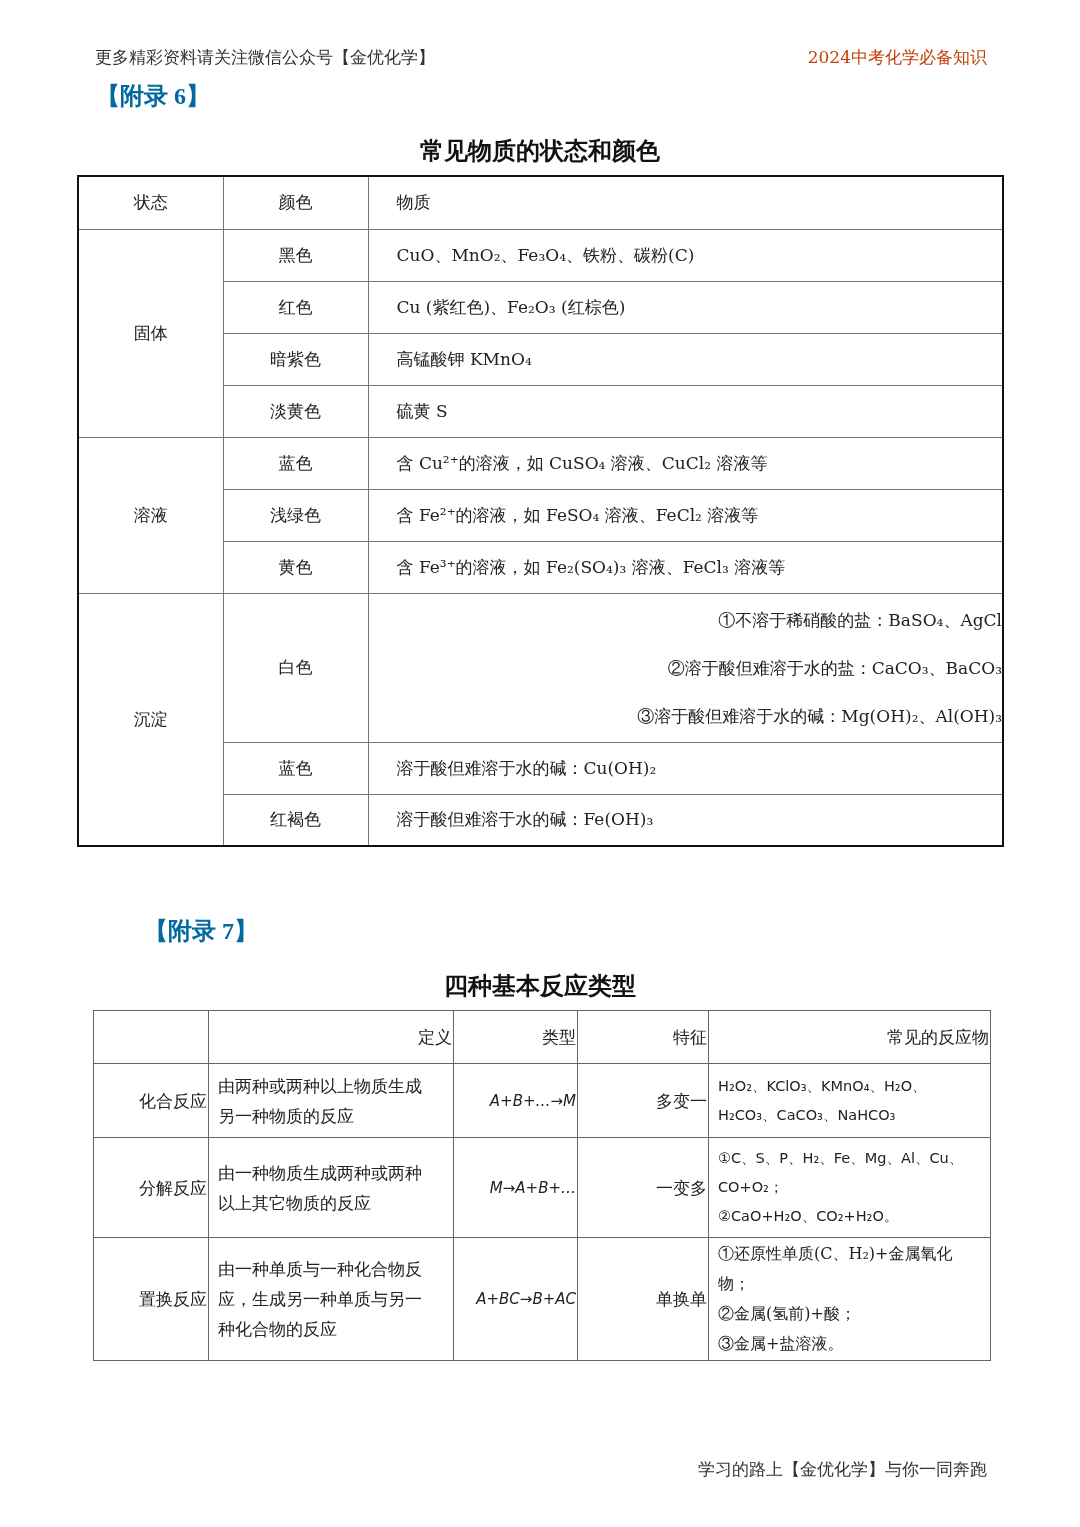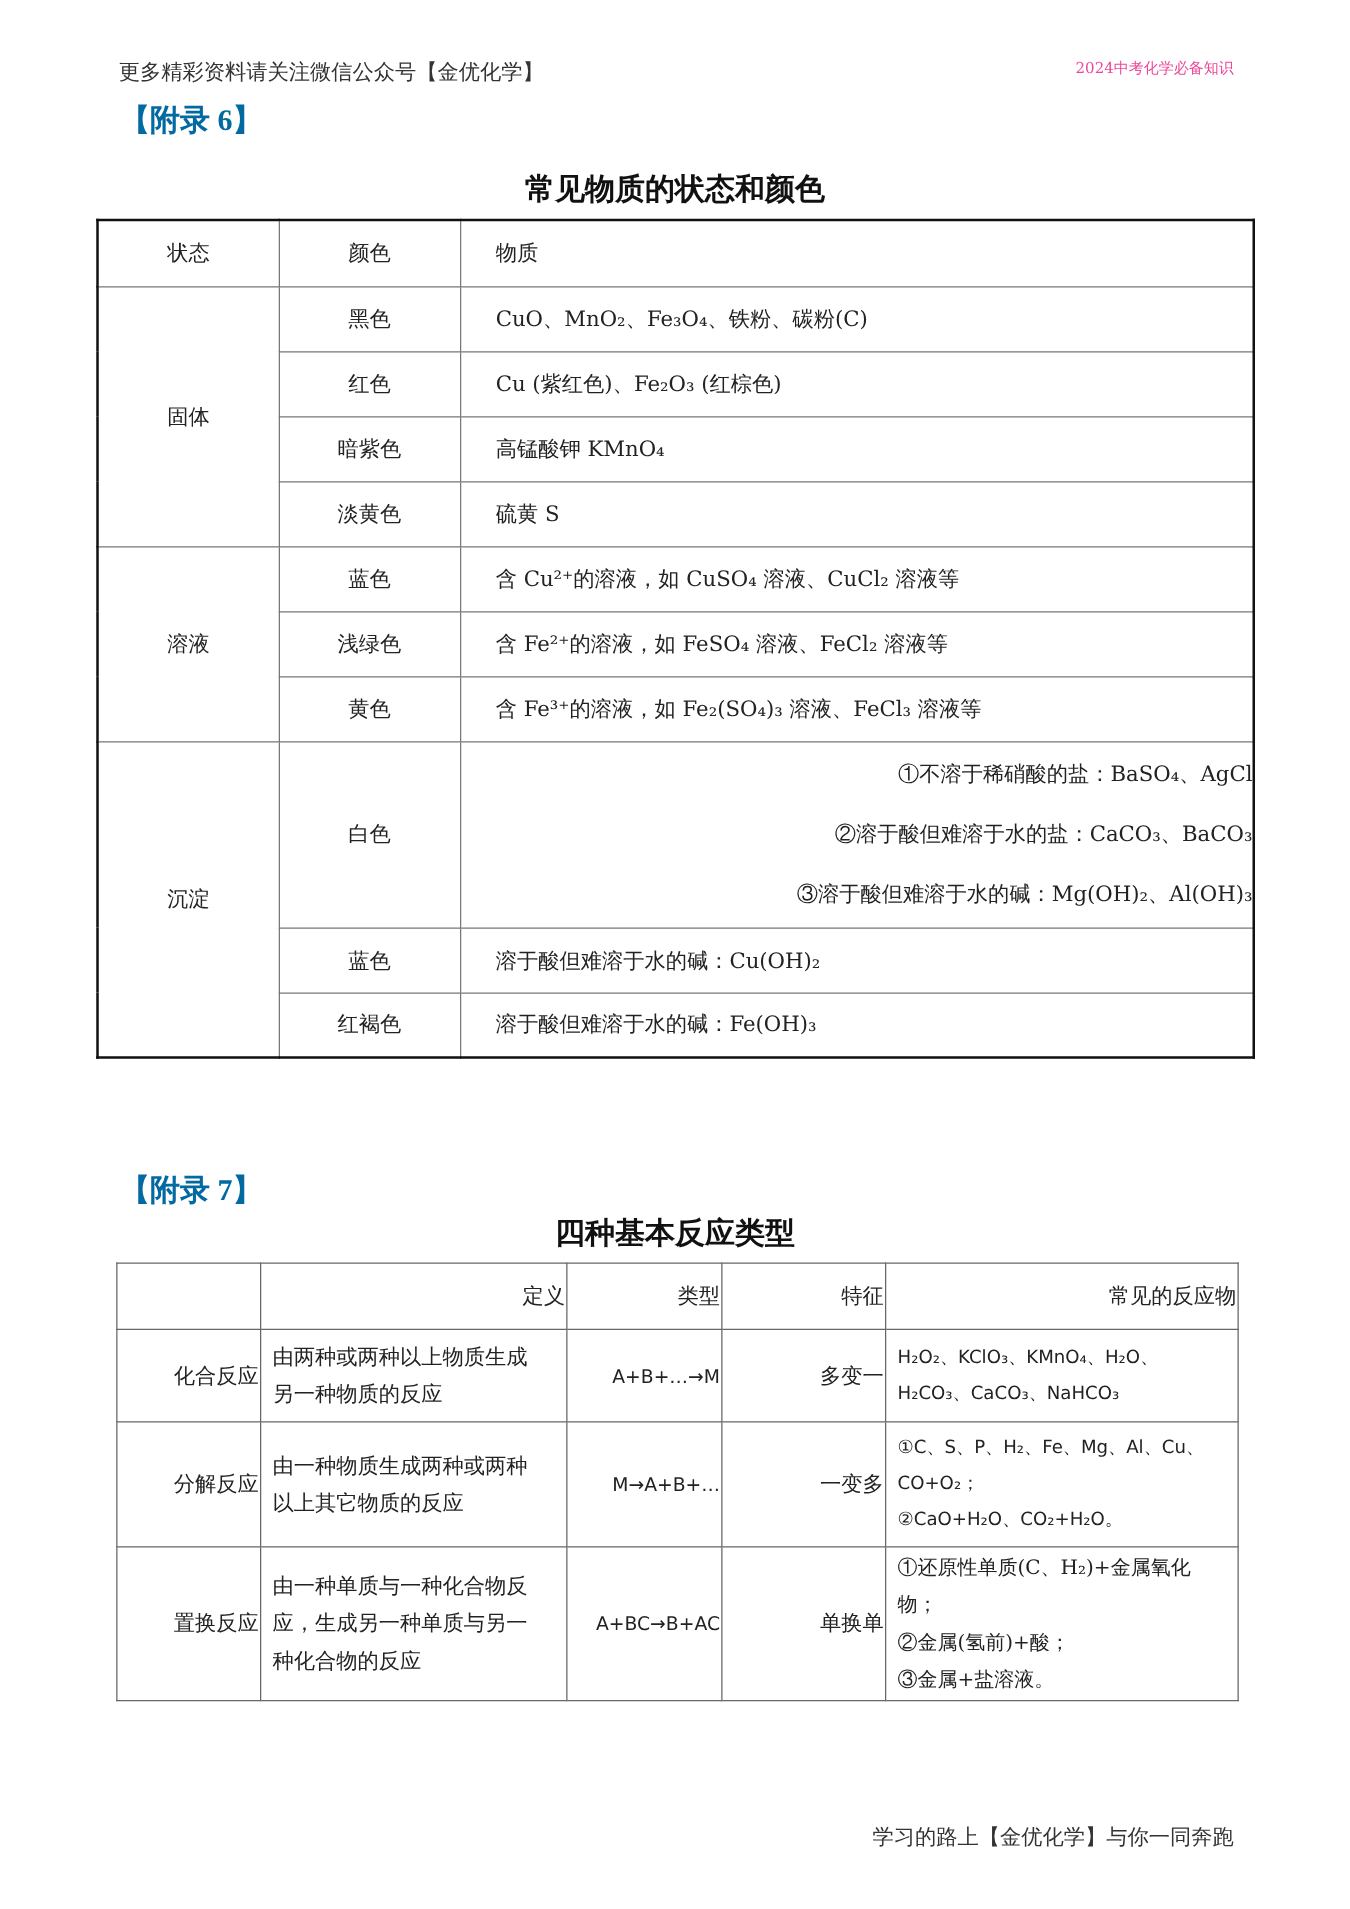--- a/index.html
+++ b/index.html
@@ -1,34 +1,34 @@
 <!DOCTYPE html>
 <html><head>
 <meta charset="utf-8">
 <style>
   html, body { margin:0; padding:0; background:#ffffff; }
   body { width:1080px; height:1527px; position:relative; overflow:hidden;
          font-family:"DejaVu Serif","Liberation Serif",serif; color:#222; }
   .hdr-left { position:absolute; left:95px; top:46px; font-size:17px; color:#333; }
-  .hdr-right { position:absolute; right:93px; top:46px; font-size:12px; color:#ec4899; }
+  .hdr-right { position:absolute; right:93px; top:46px; font-size:17px; color:#c2410c; }
   .appendix { position:absolute; left:96px; font-size:24px; font-weight:bold;
               font-family:Liberation Serif, serif; color:#0369a1; }
   .title { position:absolute; left:0; width:1080px; text-align:center; font-size:24px;
            font-weight:bold; font-family:"DejaVu Sans","Liberation Sans",sans-serif; color:#111; }
   table { border-collapse:collapse; position:absolute; table-layout:fixed; }
   #t6 { left:77px; top:175px; width:927px; border:2.5px solid #111; }
   #t6 td { border:1px solid #777; font-size:17px; vertical-align:middle; padding:0; }
   #t6 td.c { text-align:center; }
   #t6 td.m { padding-left:28px; }
   #t6 .light td { border-top-color:#ccc; }
   #t7 { left:93px; top:1010px; width:898px; border:1.5px solid #555; }
   #t7 td { border:1px solid #666; font-size:17px; vertical-align:middle; line-height:30px; }
   #t7 td.c { text-align:right; }
   #t7 td.l { padding-left:9px; padding-right:18px; }
-  #t7 .sans { font-family:"DejaVu Sans","Liberation Sans",sans-serif; font-size:15px; }
+  #t7 .sans { font-family:"DejaVu Sans","Liberation Sans",sans-serif; font-size:15px;font-style:italic; }
   #t7 .reac { font-family:"DejaVu Sans","Liberation Sans",sans-serif; font-size:14.5px; line-height:29px; }
   .line { display:block; line-height:48px;text-align:right; }
   .footer { position:absolute; right:93px; top:1458px; font-size:17px; color:#333; }
 </style>
 </head>
 <body>
 
 <div class="hdr-left">更多精彩资料请关注微信公众号【金优化学】</div>
 <div class="hdr-right">2024中考化学必备知识</div>
 
@@ -93,21 +93,21 @@
     <td class="c">蓝色</td>
     <td class="m">溶于酸但难溶于水的碱：Cu(OH)₂</td>
   </tr>
   <tr style="height:52px">
     <td class="c">红褐色</td>
     <td class="m">溶于酸但难溶于水的碱：Fe(OH)₃</td>
   </tr>
 </tbody>
   </table>
 
-<div class="appendix" style="top:936px;">【附录 7】</div>
+<div class="appendix" style="top:915px;margin-left:48px;">【附录 7】</div>
 <div class="title" style="top:970px;">四种基本反应类型</div>
 
 <table id="t7">
   <colgroup>
       <col style="width:115px">
       <col style="width:245px">
       <col style="width:124px">
       <col style="width:131px">
       <col>
     </colgroup>

